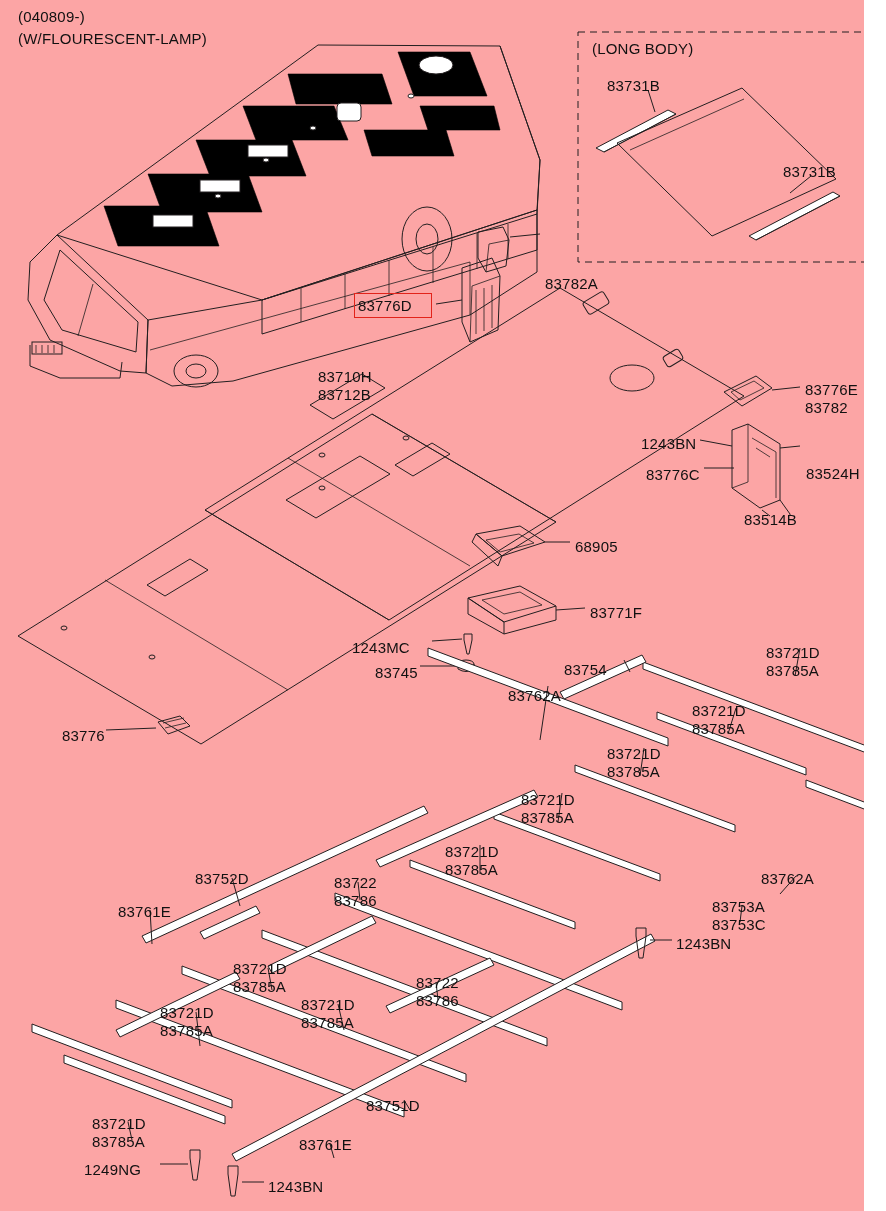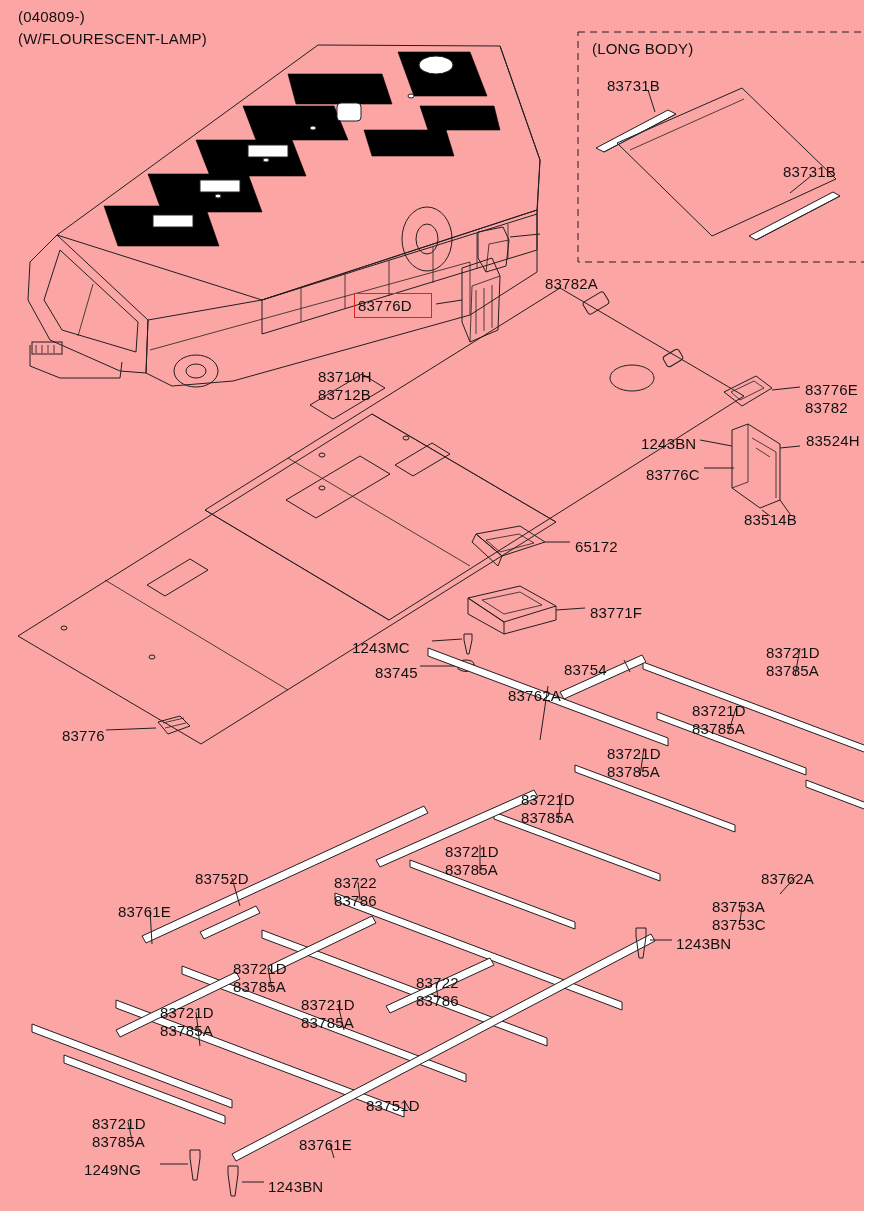--- a/index.html
+++ b/index.html
@@ -272,24 +272,24 @@
 
   <div class="lbl" style="left:607px; top:77px;">83731B</div>
   <div class="lbl" style="left:783px; top:163px;">83731B</div>
   <div class="lbl" style="left:545px; top:231px;margin-top:44px;">83782A</div>
   <div class="lbl" style="left:358px; top:297px;">83776D</div>
   <div class="lbl" style="left:318px; top:368px;">83710H
 83712B</div>
   <div class="lbl" style="left:805px; top:381px;">83776E
 83782</div>
   <div class="lbl" style="left:641px; top:435px;">1243BN</div>
-  <div class="lbl" style="left:806px; top:432px;">83524H</div>
+  <div class="lbl" style="left:806px; top:465px;">83524H</div>
   <div class="lbl" style="left:646px; top:466px;">83776C</div>
   <div class="lbl" style="left:744px; top:511px;">83514B</div>
-  <div class="lbl" style="left:575px; top:538px;">65172</div>
+  <div class="lbl" style="left:575px; top:538px;">68905</div>
   <div class="lbl" style="left:590px; top:604px;">83771F</div>
   <div class="lbl" style="left:352px; top:639px;">1243MC</div>
   <div class="lbl" style="left:375px; top:664px;">83745</div>
   <div class="lbl" style="left:766px; top:644px;">83721D
 83785A</div>
   <div class="lbl" style="left:564px; top:661px;">83754</div>
   <div class="lbl" style="left:508px; top:687px;">83762A</div>
   <div class="lbl" style="left:692px; top:702px;">83721D
 83785A</div>
   <div class="lbl" style="left:62px;  top:727px;">83776</div>

